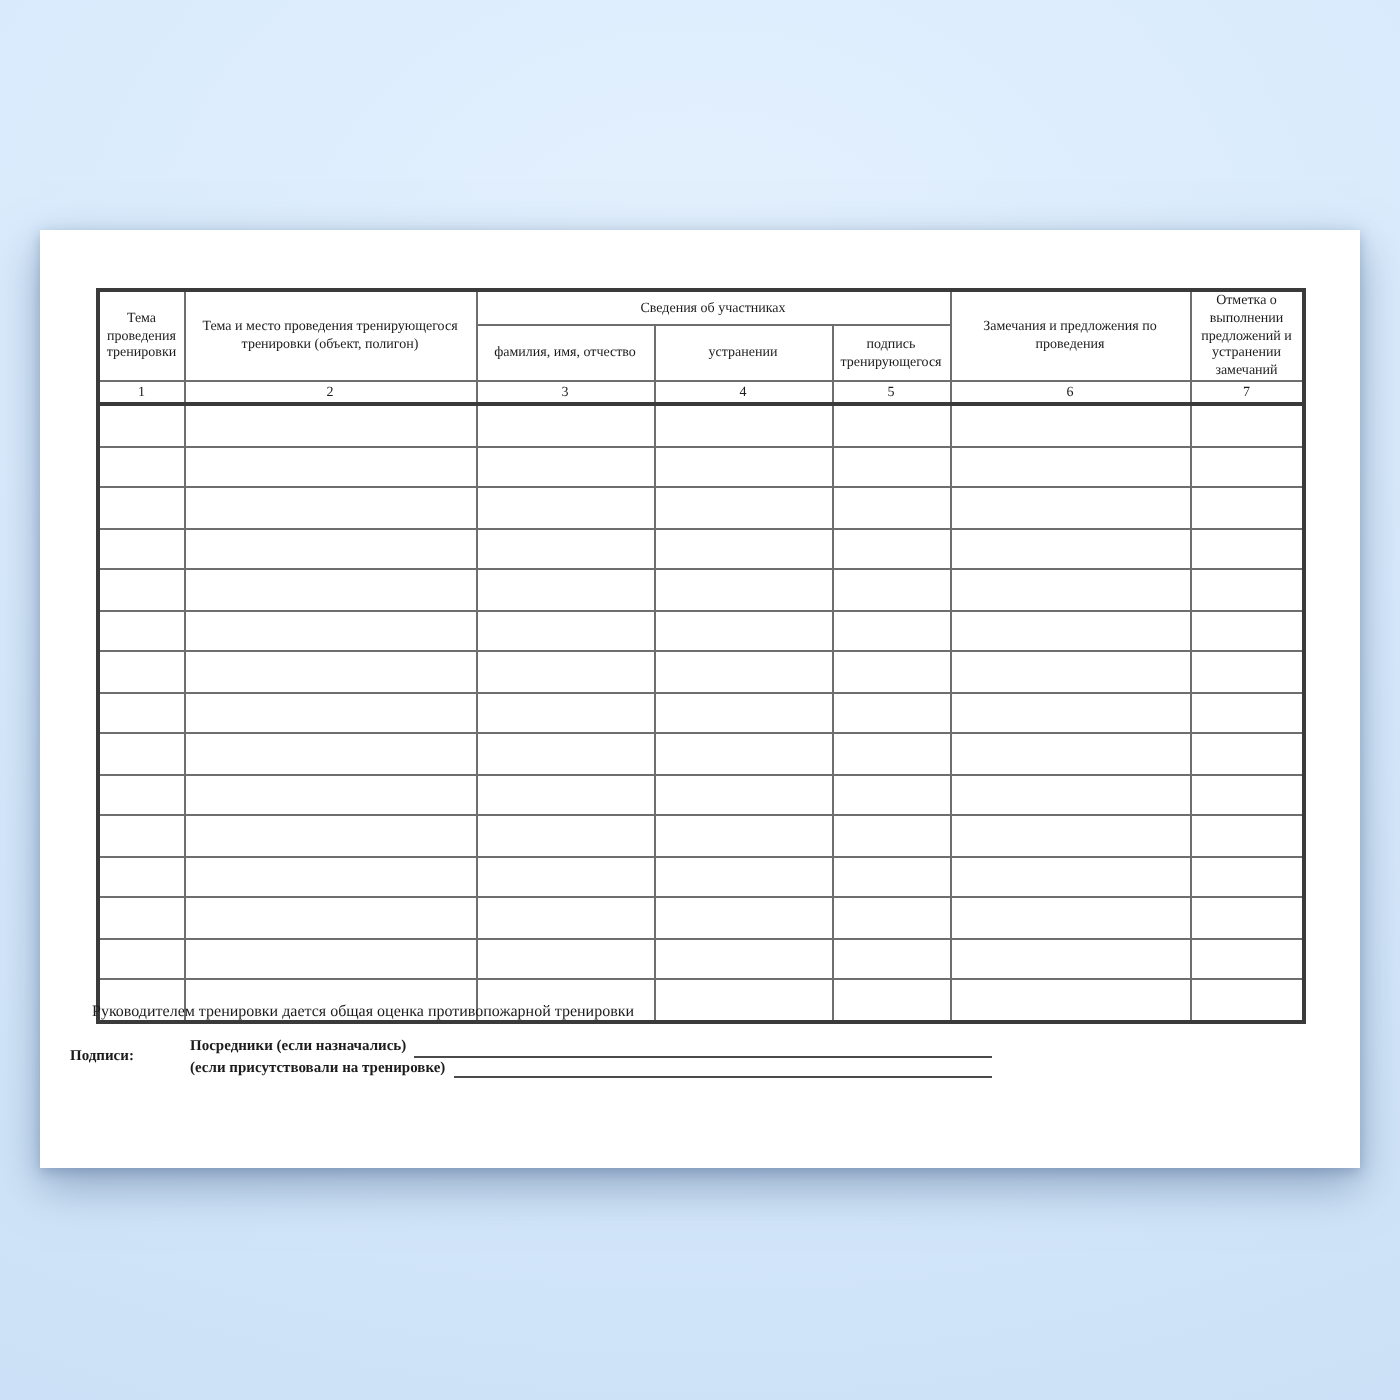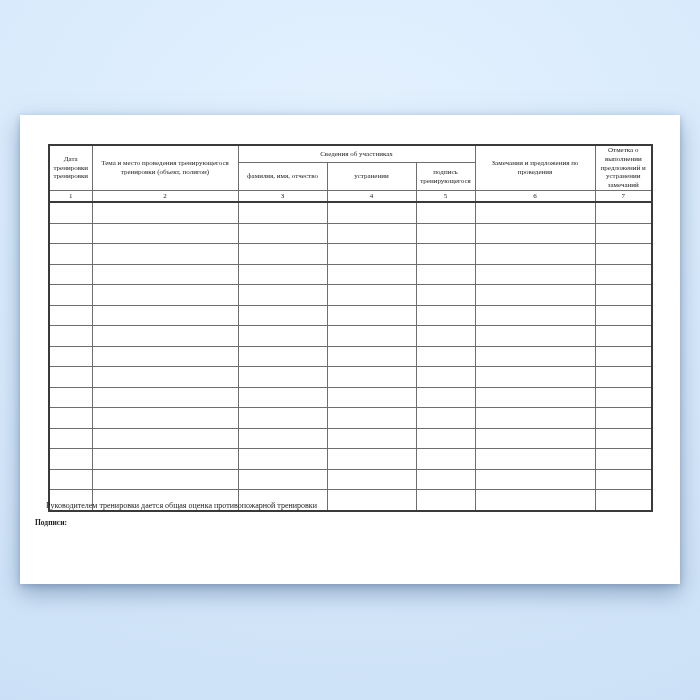--- a/index.html
+++ b/index.html
@@ -101,21 +101,21 @@
       <col style="width:43px">
         <col style="width:146px">
         <col style="width:89px">
       <col style="width:89px">
         <col style="width:59px">
         <col style="width:120px">
       <col style="width:57px">
     </colgroup>
     <thead>
       <tr class="group-row">
-        <th rowspan="2">Дата тренировки тренировки</th>
+        <th rowspan="2">Тема проведения тренировки</th>
         <th rowspan="2">Тема и место проведения тренирующегося тренировки (объект, полигон)</th>
         <th colspan="3" class="group-cell">Сведения об участниках</th>
         <th rowspan="2">Замечания и предложения по проведения</th>
         <th rowspan="2">Отметка о выполнении предложений и устранении замечаний</th>
       </tr>
       <tr class="subheader-row">
         <th>фамилия, имя, отчество</th>
         <th>устранении</th>
         <th>подпись тренирующегося</th>
       </tr>
@@ -266,16 +266,24 @@
           <td></td>
         </tr>
       </tbody>
   </table>
 
   <div class="assessment-note">Руководителем тренировки дается общая оценка противопожарной тренировки</div>
 
   <div class="sign-block">
     <div class="sign-caption">Подписи:</div>
     <div class="sign-rows">
+      <div class="sign-row">
+        <span class="lbl">Посредники (если назначались)</span>
+        <span class="line"></span>
+      </div>
+      <div class="sign-row">
+        <span class="lbl">(если присутствовали на тренировке)</span>
+        <span class="line"></span>
+      </div>
     </div>
   </div>
 
 </div>
 
 </body></html>

